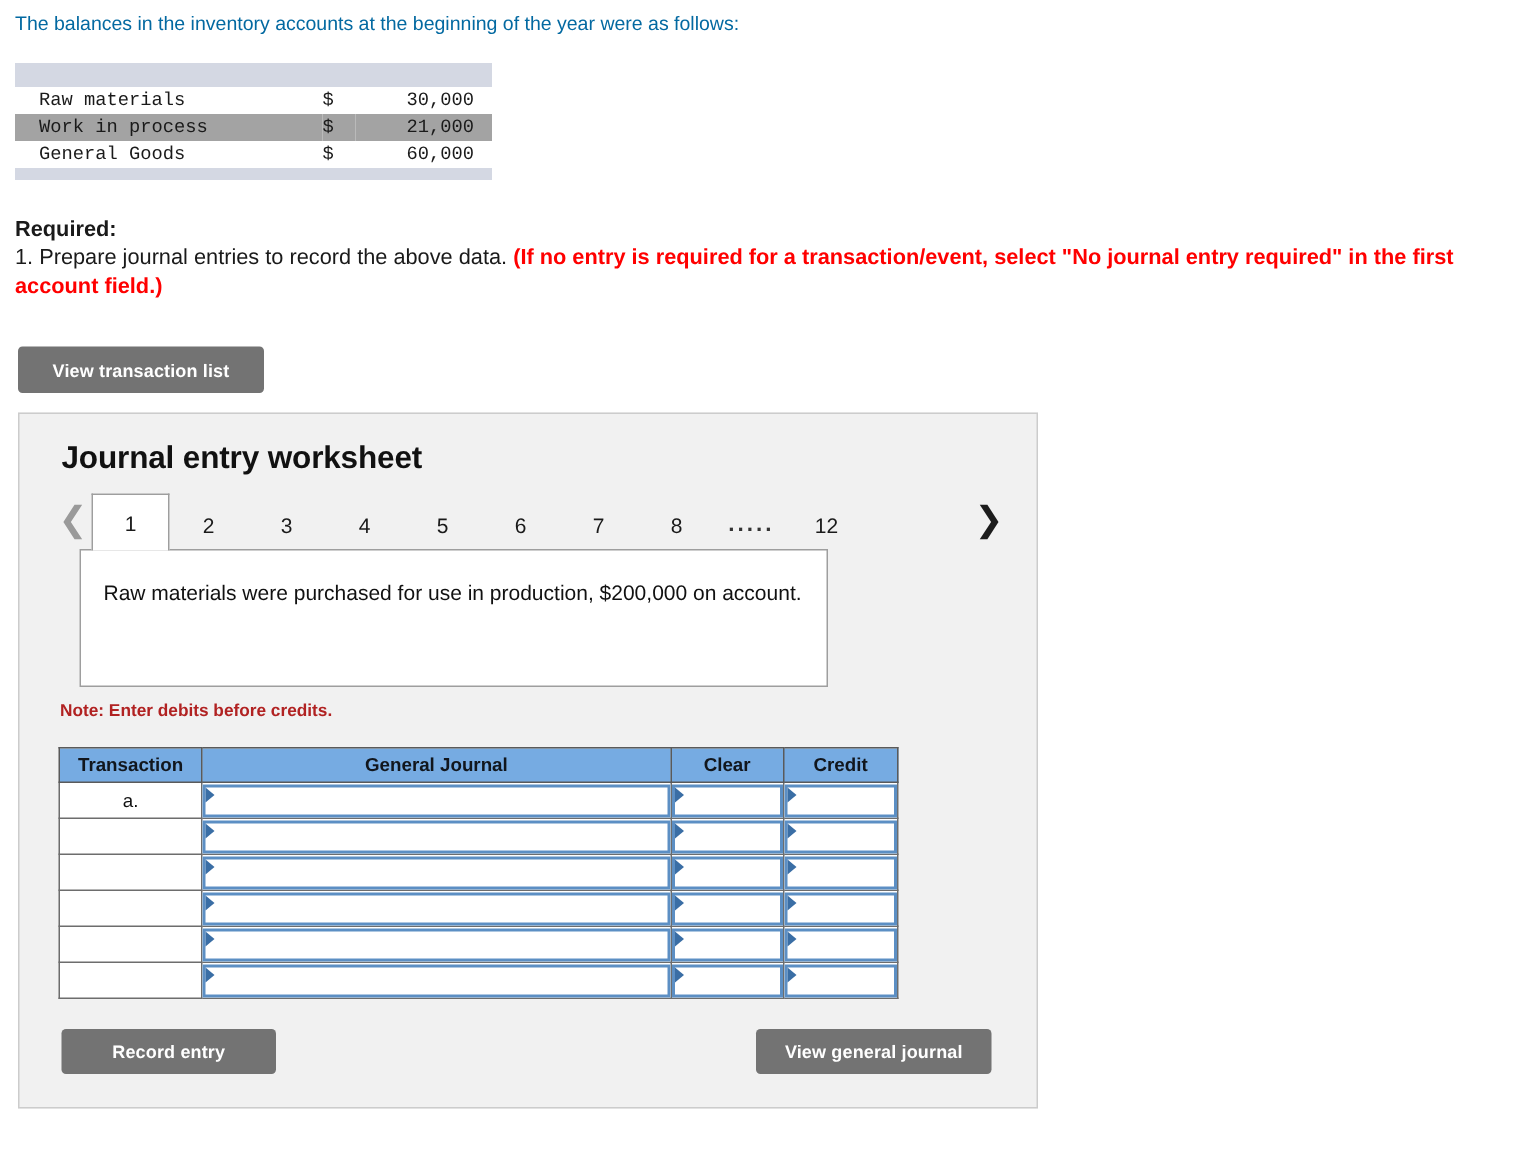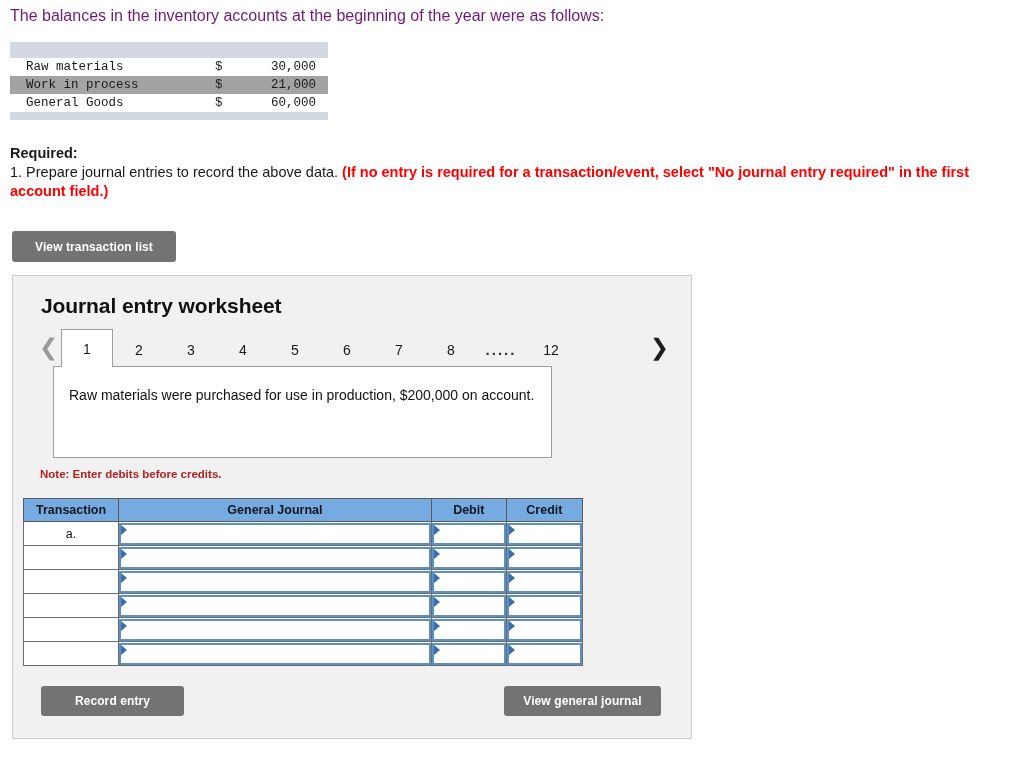--- a/index.html
+++ b/index.html
@@ -12,23 +12,23 @@
     font-family: "Liberation Sans", sans-serif;
     color: #1a1a1a;
     overflow: hidden;
   }
 
   
   .intro {
     position: absolute;
     left: 10px;
     top: 7px;
-    font-size: 16px;
+    font-size: 13px;
     line-height: 18px;
-    color: #701a75;
+    color: #0369a1;
   }
 
   
   .balances {
     position: absolute;
     left: 10px;
     top: 42px;
     width: 318px;
     font-family: "Liberation Mono", "DejaVu Sans Mono", monospace;
     font-size: 12.5px;
@@ -191,21 +191,21 @@
     left: 27px;
     top: 192px;
     font-size: 11.5px;
     color: #b12222;
     font-weight: 600;
   }
 
   
   .jtable-wrap {
     position: absolute;
-    left: 10px;
+    left: 26px;
     top: 222px;
     width: 560px;
   }
   table.jtable {
     border-collapse: collapse;
     width: 560px;
     table-layout: fixed;
   }
   table.jtable th {
     background: #76abe2;
@@ -348,21 +348,21 @@
       <colgroup>
         <col class="col-tx">
           <col class="col-gj">
           <col class="col-db">
           <col class="col-cr">
       </colgroup>
       <thead>
         <tr>
           <th>Transaction</th>
           <th>General Journal</th>
-          <th>Debit</th>
+          <th>Clear</th>
           <th>Credit</th>
         </tr>
       </thead>
       <tbody id="journal-body">
           <tr>
             <td class="tx-cell">a.</td>
             <td class="gj-cell">
               <span class="cbx"></span>
             </td>
             <td class="db-cell">

